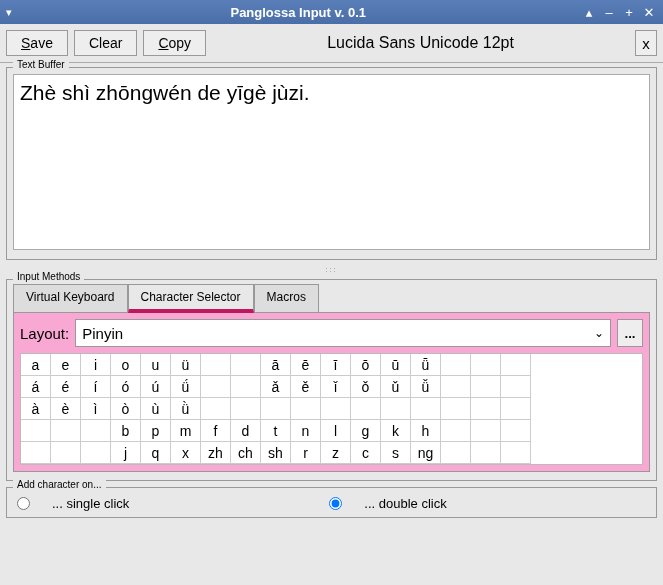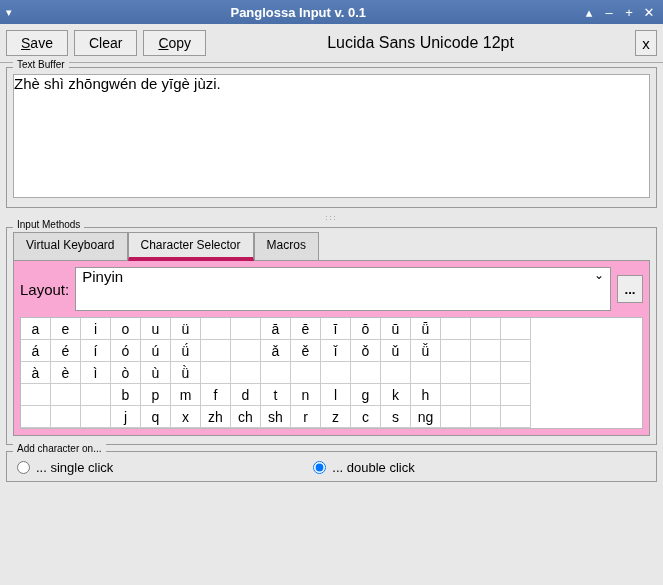--- a/index.html
+++ b/index.html
@@ -9,38 +9,38 @@
 .titlebar-title { flex: 1; text-align: center; font-weight: bold; font-size: 13px; }
 .titlebar-btns { display: flex; gap: 4px; }
 .titlebar-btn { color: white; font-size: 13px; cursor: pointer; width: 16px; text-align: center; }
 .toolbar { display: flex; align-items: center; gap: 6px; padding: 6px; background: #e8e8e8; border-bottom: 1px solid #aaa; }
 .btn { background: #eee; border: 1px solid #999; padding: 4px 14px; cursor: pointer; font-size: 14px; }
 .underline { text-decoration: underline; }
 .font-label { flex: 1; text-align: center; font-size: 16px; }
 .close-x { background: #eee; border: 1px solid #999; width: 22px; height: 26px; cursor: pointer; font-size: 15px; }
 .fieldset { border: 1px solid #999; margin: 4px 6px; padding: 6px; position: relative; background: #e8e8e8; }
 .fieldset-label { position: absolute; top: -9px; left: 6px; background: #e8e8e8; padding: 0 4px; font-size: 10px; }
-.text-buffer { width: 100%; height: 124px; background: white; border: 1px solid #aaa; font-size: 15px; resize: none; font-family: 'Lucida Sans Unicode', sans-serif; }
+.text-buffer { width: 100%; height: 176px; background: white; border: 1px solid #aaa; padding: 6px; font-size: 21px; resize: none; font-family: 'Lucida Sans Unicode', sans-serif; }
 .grabber { text-align: center; font-size: 8px; color: #888; letter-spacing: 2px; padding: 1px 0; }
 .tabs { display: flex; padding: 4px 6px 0 6px; }
 .tab { background: #ddd; border: 1px solid #999; padding: 5px 12px; cursor: pointer; font-size: 12px; margin-right: 0; position: relative; }
 .tab.active { background: #e8e8e8; border-bottom: 4px solid #be185d; z-index: 1; }
 .tab-content { border: 1px solid #999; margin: -1px 6px 4px 6px; padding: 6px; background: #f9a8d4; }
 .layout-row { display: flex; align-items: center; gap: 6px; margin-bottom: 6px; }
 .layout-label { font-size: 15px; }
-.layout-select { flex: 1; display: flex; background: white; border: 1px solid #999; height: 44px; padding: 0 6px; cursor: pointer; }
+.layout-select { flex: 1; display: flex; align-items: center; background: white; border: 1px solid #999; height: 28px; padding: 0 6px; cursor: pointer; }
 .layout-select-text { flex: 1; font-size: 15px; }
 .chevron { font-size: 12px; }
 .more-btn { width: 26px; height: 28px; border: 1px solid #999; background: #eee; cursor: pointer; font-weight: bold; }
 .char-grid { border: 1px solid #bbb; background: white; display: grid; grid-template-columns: repeat(17, 30px); }
 .char-cell { border-right: 1px solid #ccc; border-bottom: 1px solid #ccc; height: 22px; display: flex; align-items: center; justify-content: center; font-size: 14px; cursor: pointer; font-family: 'Lucida Sans Unicode', sans-serif; }
 .char-cell.empty { cursor: default; }
 .click-fieldset { border: 1px solid #999; margin: 6px; padding: 8px 10px 6px 10px; position: relative; display: flex; gap: 200px; }
 .click-fieldset .fieldset-label { top: -9px; }
-.radio-opt { display: flex; align-items: center; gap: 6px; font-size: 13px; }
+.radio-opt { display: flex; align-items: center; gap: 22px; font-size: 13px; }
 .radio-opt input { cursor: pointer; }
 </style>
 </head>
 <body>
 
 <div class="titlebar">
   <span class="titlebar-icon">▾</span>
   <span class="titlebar-title">Panglossa Input v. 0.1</span>
   <div class="titlebar-btns">
     <span class="titlebar-btn">▴</span>

